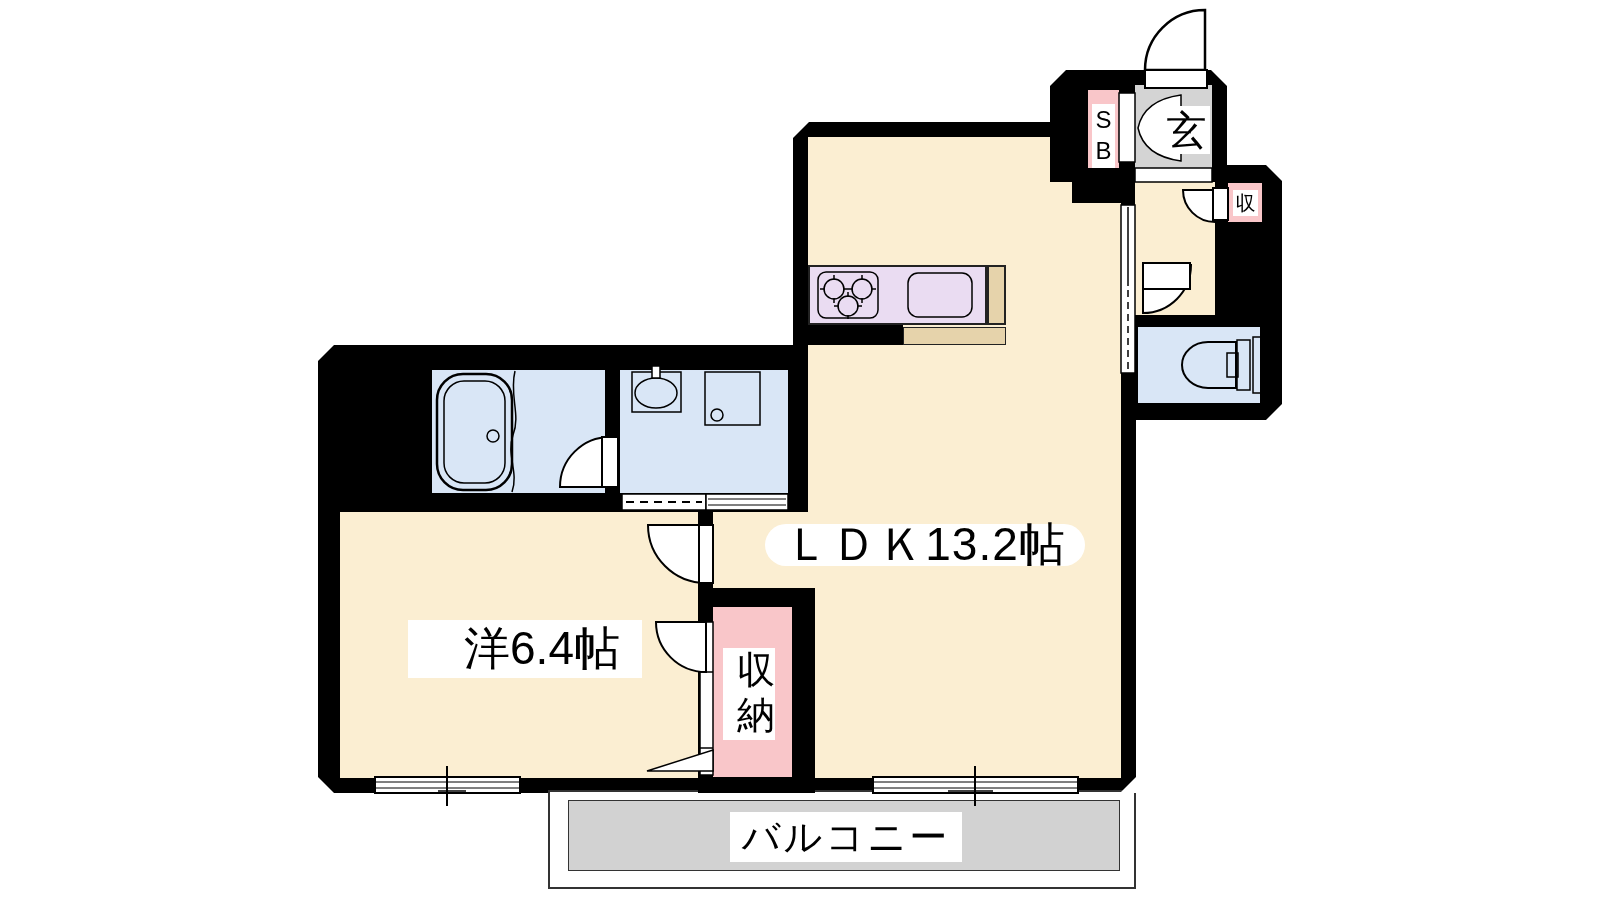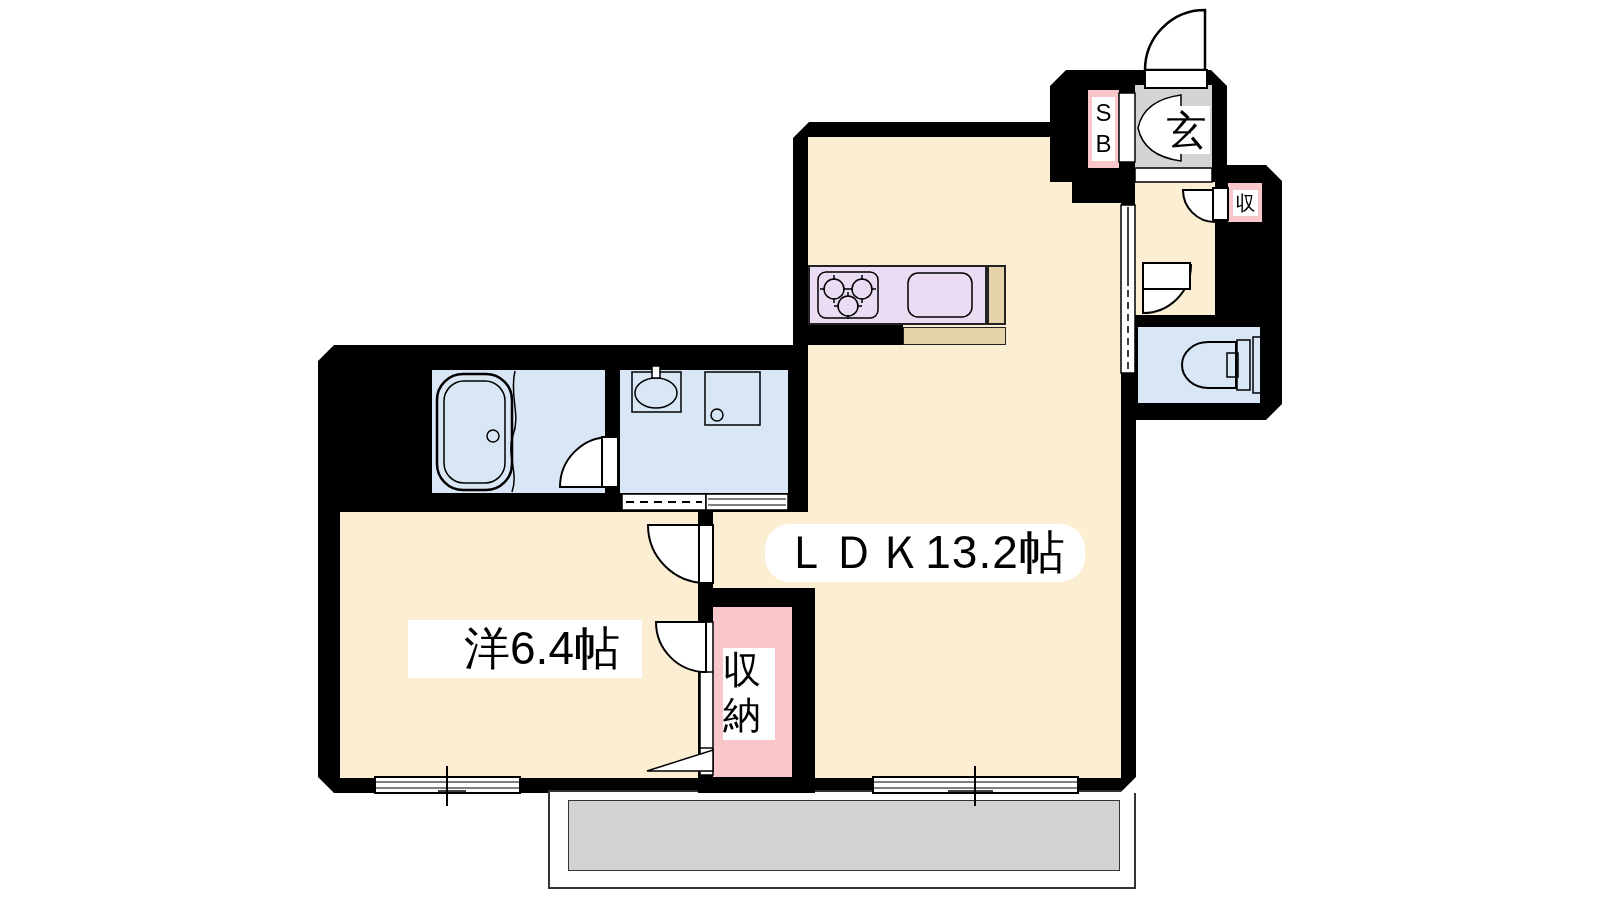--- a/index.html
+++ b/index.html
@@ -156,20 +156,21 @@
     <rect x="908" y="273" width="64" height="44" rx="10" fill="none" stroke="#000" stroke-width="1.5"></rect>
 
     <g fill="none" stroke="#000" stroke-width="2">
       <path d="M1236,342 L1208,342 A26,23 0 0 0 1182,365 A26,23 0 0 0 1208,388 L1236,388 Z"></path>
       <rect x="1227" y="353" width="11" height="24" stroke-width="1.5"></rect>
       <rect x="1237" y="340" width="13" height="50" stroke-width="1.5"></rect>
       <rect x="1253" y="337" width="11" height="56" stroke-width="1.5"></rect>
     </g>
   </svg>
 
-  <div class="abs label" style="left:765px;top:524px;width:320px;height:58px;font-size:46px;letter-spacing:1px;z-index:30;border-radius:25px;">ＬＤＫ13.2帖</div>
+  <div class="abs label" style="left:765px;top:524px;width:320px;height:42px;font-size:46px;letter-spacing:1px;z-index:30;border-radius:25px;">ＬＤＫ13.2帖</div>
   <div class="abs label" style="left:408px;top:620px;width:200px;height:58px;font-size:46px;z-index:30;padding-left:34px;">洋6.4帖</div>
-  <div class="abs label" style="left:723px;top:648px;width:52px;height:92px;font-size:38px;line-height:1.18;text-align:left;display:block;z-index:30;word-break:break-all;">収納</div>
+  <div class="abs label" style="left:723px;top:648px;width:52px;height:92px;font-size:38px;line-height:1.18;text-align:right;display:block;z-index:30;word-break:break-all;">収納</div>
+  <div class="abs label" style="left:730px;top:812px;width:232px;height:50px;font-size:38px;letter-spacing:3px;z-index:30;">バルコニー</div>
   <div class="abs label" style="left:1163px;top:106px;width:47px;height:48px;font-size:40px;z-index:30;">玄</div>
-  <div class="abs label" style="left:1092px;top:97px;width:23px;height:64px;font-size:24px;line-height:1.3;text-align:center;display:block;word-break:break-all;z-index:30;">SB</div>
+  <div class="abs label" style="left:1092px;top:104px;width:23px;height:64px;font-size:24px;line-height:1.3;text-align:center;display:block;word-break:break-all;z-index:30;">SB</div>
   <div class="abs label" style="left:1233px;top:190px;width:25px;height:26px;font-size:20px;z-index:30;">収</div>
 
 </div>
 
 </body></html>

